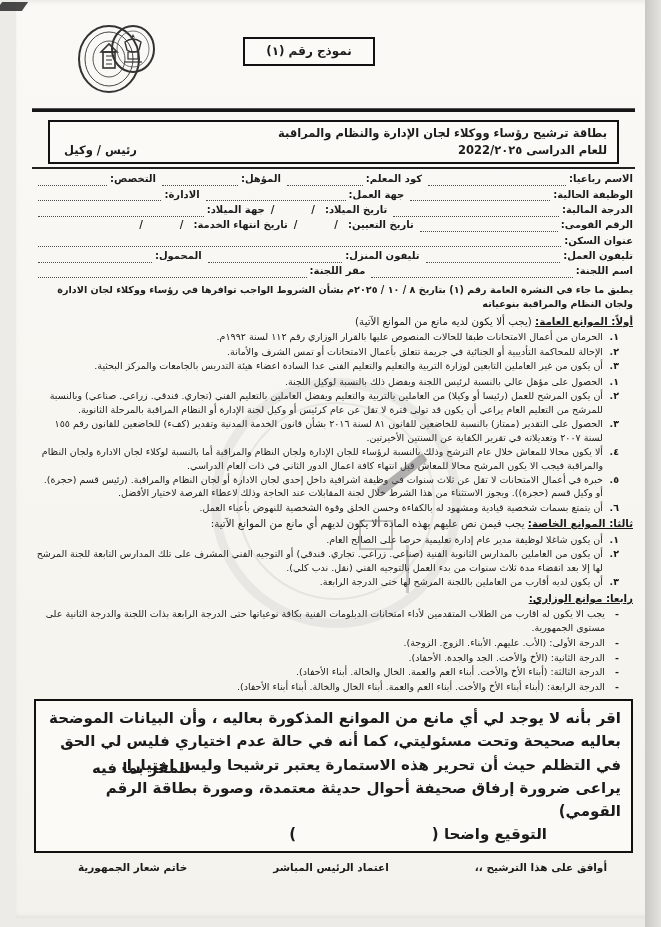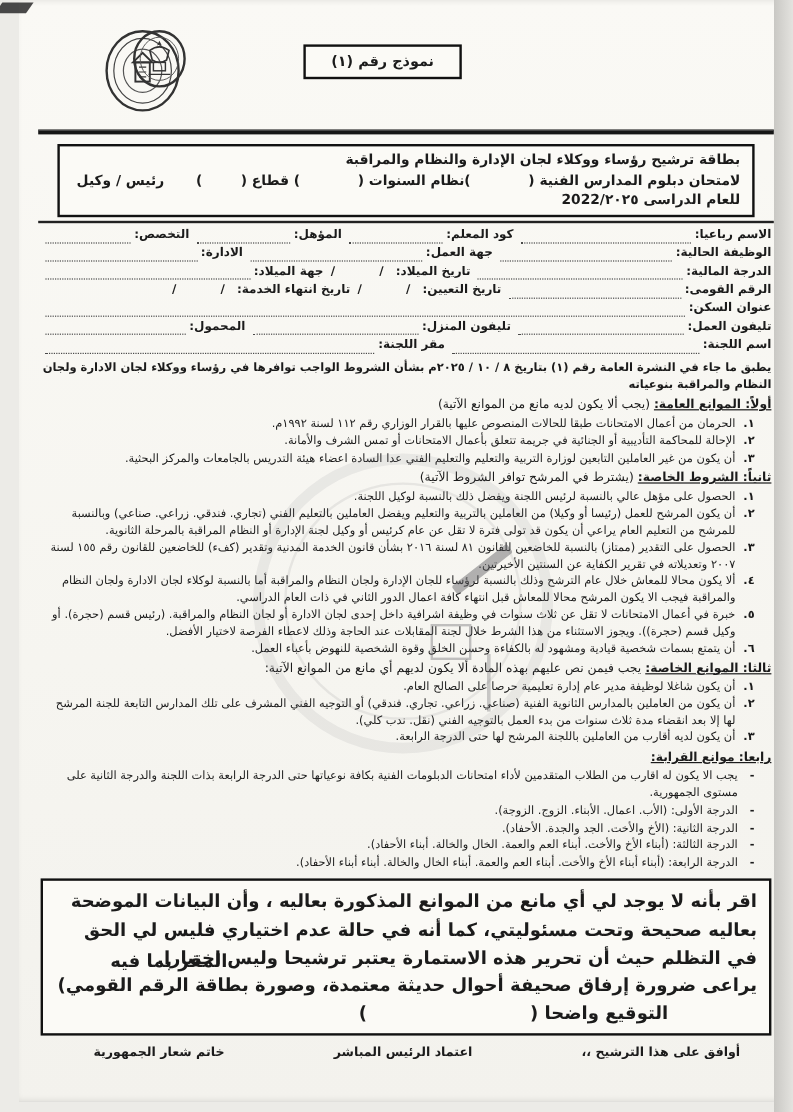--- a/index.html
+++ b/index.html
@@ -7,21 +7,21 @@
   body {
     font-family:"DejaVu Sans", sans-serif;
     background:#ecebe7;
     color:#1b1b1b;
     direction:rtl;
   }
   .page {
     position:relative;
     width:645px; height:918px;
     background:linear-gradient(180deg,#faf9f5 0%,#f6f5f0 60%,#f3f2ed 100%);
-    padding:4px 14px 0 14px;
+    padding:4px 24px 0 14px;
     box-shadow:inset -3px 0 6px rgba(0,0,0,.12);
   }
   .scan-edge{ position:absolute; top:0; left:645px; width:16px; height:927px;
     background:linear-gradient(90deg,#c9c8c4,#e4e3df); }
   .corner-mark{ position:absolute; background:#2a2a2a; }
   .cm-tl{ top:2px; right:636px; width:26px; height:9px; transform:skewX(-35deg); opacity:.85;}
   .cm-tr{ top:7px; left:630px; width:9px; height:7px; opacity:.7;}
 
   
   .header{ position:relative; height:108px; }
@@ -122,21 +122,20 @@
         <path d="M15 18 q8 -6 16 0 l-2 8 q-6 4 -12 0 Z" fill="none" stroke="#333" stroke-width="1.4"></path>
         <rect x="18" y="28" width="10" height="7" fill="none" stroke="#333" stroke-width="1.2"></rect>
         <line x1="14" y1="38" x2="32" y2="38" stroke="#333" stroke-width="1.2"></line>
       </svg>
     </span>
     <div class="header-rule"></div>
   </div>
 
   <div class="title-box">
     <div>بطاقة ترشيح رؤساء ووكلاء لجان الإدارة والنظام والمراقبة</div>
-    <div class="title-line2">لامتحان دبلوم المدارس الفنية (            )نظام السنوات (            ) قطاع (        )</div>
     <span class="title-role">رئيس / وكيل</span>
     <div>للعام الدراسى 2022/٢٠٢٥</div>
   </div>
   <div class="under-title-rule"></div>
 
   <div class="fields">
     <div class="frow">
       <span class="flabel">الاسم رباعيا:</span>
       <span class="dots" style="flex-grow:4"></span>
       <span class="flabel">كود المعلم:</span>
@@ -207,24 +206,20 @@
         <span class="num">٢.</span>
         <span class="txt">الإحالة للمحاكمة التأديبية أو الجنائية في جريمة تتعلق بأعمال الامتحانات أو تمس الشرف والأمانة.</span>
       </div>
     <div class="item">
         <span class="num">٣.</span>
         <span class="txt">أن يكون من غير العاملين التابعين لوزارة التربية والتعليم والتعليم الفني عدا السادة اعضاء هيئة التدريس بالجامعات والمركز البحثية.</span>
       </div>
   </div>
 
   <div class="section">
-    <div class="sec-head">
-      <b>ثانياً: الشروط الخاصة:</b>
-      <span>(يشترط في المرشح توافر الشروط الآتية)</span>
-    </div>
     <div class="item">
         <span class="num">١.</span>
         <span class="txt">الحصول على مؤهل عالي بالنسبة لرئيس اللجنة ويفضل ذلك بالنسبة لوكيل اللجنة.</span>
       </div>
     <div class="item">
         <span class="num">٢.</span>
         <span class="txt">أن يكون المرشح للعمل (رئيسا أو وكيلا) من العاملين بالتربية والتعليم ويفضل العاملين بالتعليم الفني (تجاري. فندقي. زراعي. صناعي) وبالنسبة للمرشح من التعليم العام يراعي أن يكون قد تولى فترة لا تقل عن عام كرئيس أو وكيل لجنة الإدارة أو النظام المراقبة بالمرحلة الثانوية.</span>
       </div>
     <div class="item">
         <span class="num">٣.</span>
@@ -258,32 +253,32 @@
         <span class="txt">أن يكون من العاملين بالمدارس الثانوية الفنية (صناعي. زراعي. تجاري. فندقي) أو التوجيه الفني المشرف على تلك المدارس التابعة للجنة المرشح لها إلا بعد انقضاء مدة ثلاث سنوات من بدء العمل بالتوجيه الفني (نقل. ندب كلي).</span>
       </div>
     <div class="item">
         <span class="num">٣.</span>
         <span class="txt">أن يكون لديه أقارب من العاملين باللجنة المرشح لها حتى الدرجة الرابعة.</span>
       </div>
   </div>
 
   <div class="section">
     <div class="sec-head">
-      <b>رابعا: موانع القرابة:</b>
+      <b>رابعا: موانع الوزاري:</b>
     </div>
     <div class="item dash-item">
         <span class="num">-</span>
         <span class="txt">يجب الا يكون له اقارب من الطلاب المتقدمين لأداء امتحانات الدبلومات الفنية بكافة نوعياتها حتى الدرجة الرابعة بذات اللجنة والدرجة الثانية على مستوى الجمهورية.</span>
       </div>
   </div>
 
   <div class="section">
     <div class="item dash-item">
         <span class="num">-</span>
-        <span class="txt">الدرجة الأولى: (الأب. اعمال. الأبناء. الزوج. الزوجة).</span>
+        <span class="txt">الدرجة الأولى: (الأب. عليهم. الأبناء. الزوج. الزوجة).</span>
       </div>
     <div class="item dash-item">
         <span class="num">-</span>
         <span class="txt">الدرجة الثانية: (الأخ والأخت. الجد والجدة. الأحفاد).</span>
       </div>
     <div class="item dash-item">
         <span class="num">-</span>
         <span class="txt">الدرجة الثالثة: (أبناء الأخ والأخت. أبناء العم والعمة. الخال والخالة. أبناء الأحفاد).</span>
       </div>
     <div class="item dash-item">

